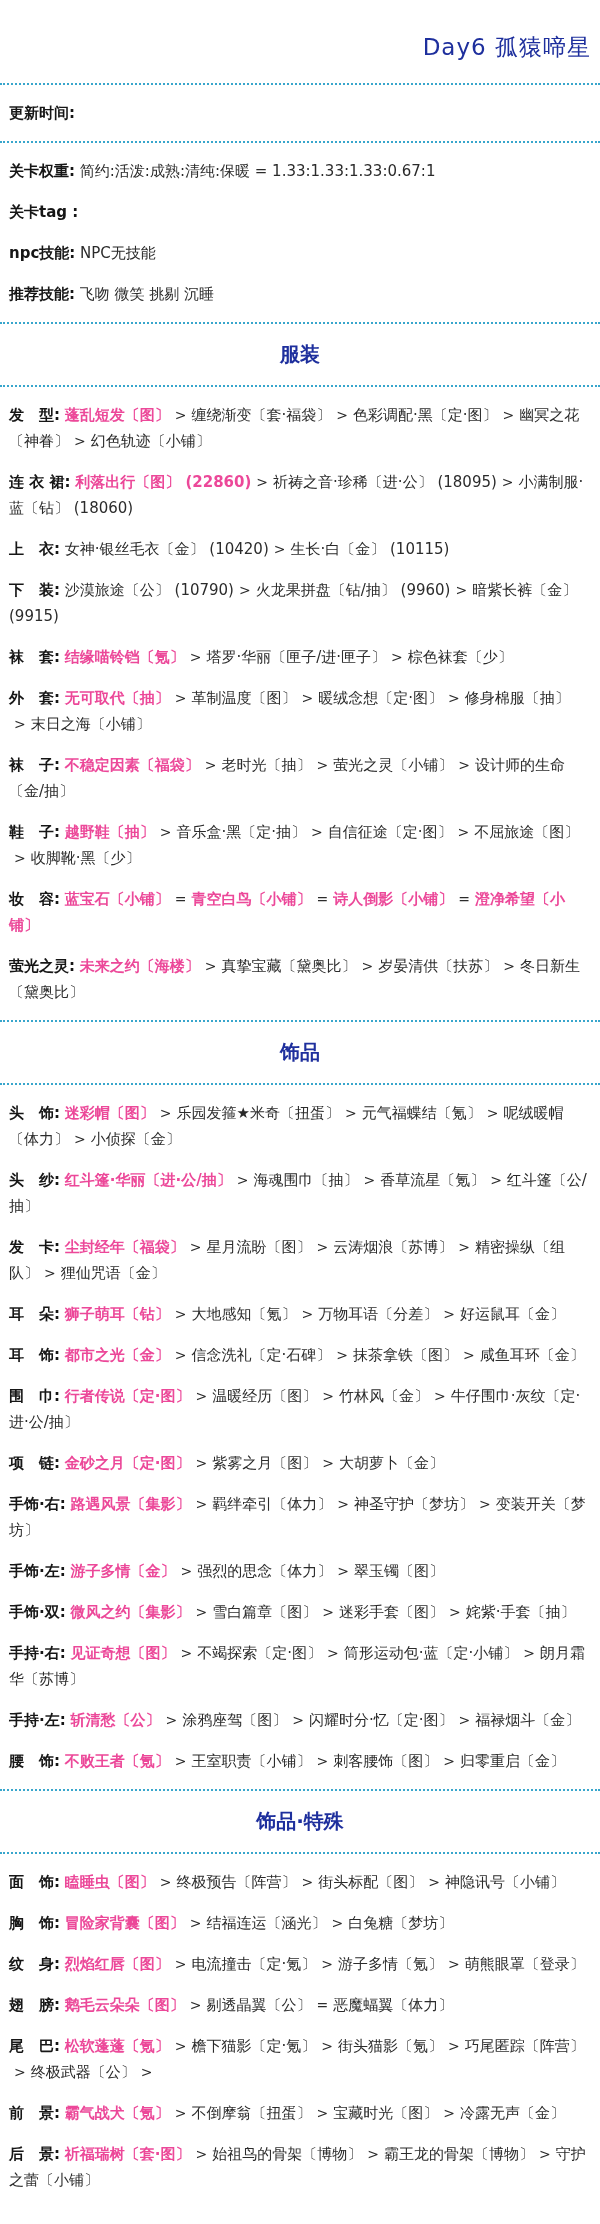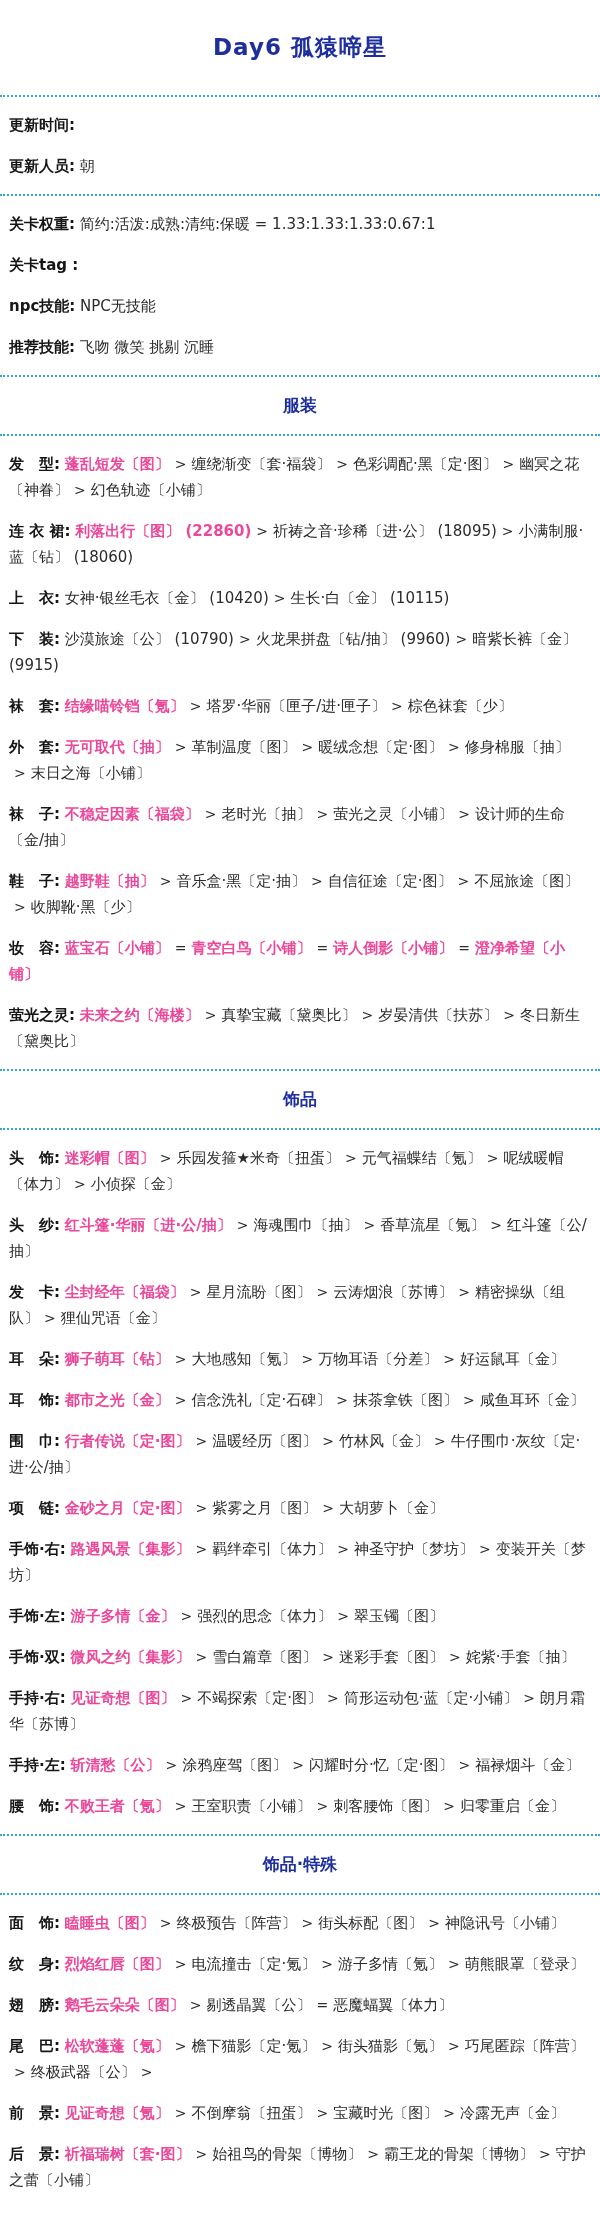--- a/index.html
+++ b/index.html
@@ -9,31 +9,31 @@
     min-height:2224px;
   }
   .doc{
     width:600px;
     min-height:2224px;
     margin:0 auto;
     padding:4px 9px 80px 9px;
     box-sizing:border-box;
   }
   h1.title{
-    text-align:center;
+    text-align:right;
     color:#1e2f9d;
     font-size:23px;
-    font-weight:bold;
-    margin:28px 0 32px 0;
+    font-weight:normal;
+    margin:28px 0 20px 0;
     letter-spacing:1px;
   }
   h2.sec{
     text-align:center;
     color:#1e2f9d;
-    font-size:17px;
+    font-size:20px;
     font-weight:bold;
     margin:17px 0;
   }
   hr.dot{
     border:0;
     border-top:2px dotted #38a6cc;
     margin:8px -9px;
   }
   p.row{
     margin:15px 0;
@@ -55,21 +55,20 @@
   }
 </style>
 </head>
 <body>
 
 <div class="doc">
   <h1 class="title">Day6 孤猿啼星</h1>
   <hr class="dot">
   <div id="meta-block">
       <p class="row"><span class="lbl">更新时间:</span> <span class="val"></span></p>
-      <p class="row"><span class="lbl">更新人员:</span> <span class="val">朝</span></p>
     </div>
   <hr class="dot">
   <div id="stats-block">
       <p class="row"><span class="lbl">关卡权重:</span> <span class="val">简约:活泼:成熟:清纯:保暖 = 1.33:1.33:1.33:0.67:1</span></p>
       <p class="row"><span class="lbl">关卡tag :</span> <span class="val"></span></p>
       <p class="row"><span class="lbl">npc技能:</span> <span class="val">NPC无技能</span></p>
       <p class="row"><span class="lbl">推荐技能:</span> <span class="val">飞吻 微笑 挑剔 沉睡</span></p>
     </div>
   <div id="sections">
       <hr class="dot">
@@ -98,19 +97,20 @@
       <p class="row"><span class="lbl">手饰·右:</span> <span class="item link">路遇风景〔集影〕</span><span class="sep">&gt;</span><span class="item">羁绊牵引〔体力〕</span><span class="sep">&gt;</span><span class="item">神圣守护〔梦坊〕</span><span class="sep">&gt;</span><span class="item">变装开关〔梦坊〕</span></p>
       <p class="row"><span class="lbl">手饰·左:</span> <span class="item link">游子多情〔金〕</span><span class="sep">&gt;</span><span class="item">强烈的思念〔体力〕</span><span class="sep">&gt;</span><span class="item">翠玉镯〔图〕</span></p>
       <p class="row"><span class="lbl">手饰·双:</span> <span class="item link">微风之约〔集影〕</span><span class="sep">&gt;</span><span class="item">雪白篇章〔图〕</span><span class="sep">&gt;</span><span class="item">迷彩手套〔图〕</span><span class="sep">&gt;</span><span class="item">姹紫·手套〔抽〕</span></p>
       <p class="row"><span class="lbl">手持·右:</span> <span class="item link">见证奇想〔图〕</span><span class="sep">&gt;</span><span class="item">不竭探索〔定·图〕</span><span class="sep">&gt;</span><span class="item">筒形运动包·蓝〔定·小铺〕</span><span class="sep">&gt;</span><span class="item">朗月霜华〔苏博〕</span></p>
       <p class="row"><span class="lbl">手持·左:</span> <span class="item link">斩清愁〔公〕</span><span class="sep">&gt;</span><span class="item">涂鸦座驾〔图〕</span><span class="sep">&gt;</span><span class="item">闪耀时分·忆〔定·图〕</span><span class="sep">&gt;</span><span class="item">福禄烟斗〔金〕</span></p>
       <p class="row"><span class="lbl">腰　饰:</span> <span class="item link">不败王者〔氪〕</span><span class="sep">&gt;</span><span class="item">王室职责〔小铺〕</span><span class="sep">&gt;</span><span class="item">刺客腰饰〔图〕</span><span class="sep">&gt;</span><span class="item">归零重启〔金〕</span></p>
       <hr class="dot">
       <h2 class="sec">饰品·特殊</h2>
       <hr class="dot">
       <p class="row"><span class="lbl">面　饰:</span> <span class="item link">瞌睡虫〔图〕</span><span class="sep">&gt;</span><span class="item">终极预告〔阵营〕</span><span class="sep">&gt;</span><span class="item">街头标配〔图〕</span><span class="sep">&gt;</span><span class="item">神隐讯号〔小铺〕</span></p>
+      <p class="row"><span class="lbl">胸　饰:</span> <span class="item link">冒险家背囊〔图〕</span><span class="sep">&gt;</span><span class="item">结福连运〔涵光〕</span><span class="sep">&gt;</span><span class="item">白兔糖〔梦坊〕</span></p>
       <p class="row"><span class="lbl">纹　身:</span> <span class="item link">烈焰红唇〔图〕</span><span class="sep">&gt;</span><span class="item">电流撞击〔定·氪〕</span><span class="sep">&gt;</span><span class="item">游子多情〔氪〕</span><span class="sep">&gt;</span><span class="item">萌熊眼罩〔登录〕</span></p>
       <p class="row"><span class="lbl">翅　膀:</span> <span class="item link">鹅毛云朵朵〔图〕</span><span class="sep">&gt;</span><span class="item">剔透晶翼〔公〕</span><span class="sep">=</span><span class="item">恶魔蝠翼〔体力〕</span></p>
       <p class="row"><span class="lbl">尾　巴:</span> <span class="item link">松软蓬蓬〔氪〕</span><span class="sep">&gt;</span><span class="item">檐下猫影〔定·氪〕</span><span class="sep">&gt;</span><span class="item">街头猫影〔氪〕</span><span class="sep">&gt;</span><span class="item">巧尾匿踪〔阵营〕</span><span class="sep">&gt;</span><span class="item">终极武器〔公〕</span><span class="sep">&gt;</span></p>
-      <p class="row"><span class="lbl">前　景:</span> <span class="item link">见证奇想〔氪〕</span><span class="sep">&gt;</span><span class="item">不倒摩翁〔扭蛋〕</span><span class="sep">&gt;</span><span class="item">宝藏时光〔图〕</span><span class="sep">&gt;</span><span class="item">冷露无声〔金〕</span></p>
+      <p class="row"><span class="lbl">前　景:</span> <span class="item link">霸气战犬〔氪〕</span><span class="sep">&gt;</span><span class="item">不倒摩翁〔扭蛋〕</span><span class="sep">&gt;</span><span class="item">宝藏时光〔图〕</span><span class="sep">&gt;</span><span class="item">冷露无声〔金〕</span></p>
       <p class="row"><span class="lbl">后　景:</span> <span class="item link">祈福瑞树〔套·图〕</span><span class="sep">&gt;</span><span class="item">始祖鸟的骨架〔博物〕</span><span class="sep">&gt;</span><span class="item">霸王龙的骨架〔博物〕</span><span class="sep">&gt;</span><span class="item">守护之蕾〔小铺〕</span></p>
     </div>
 </div>
 
 </body></html>

